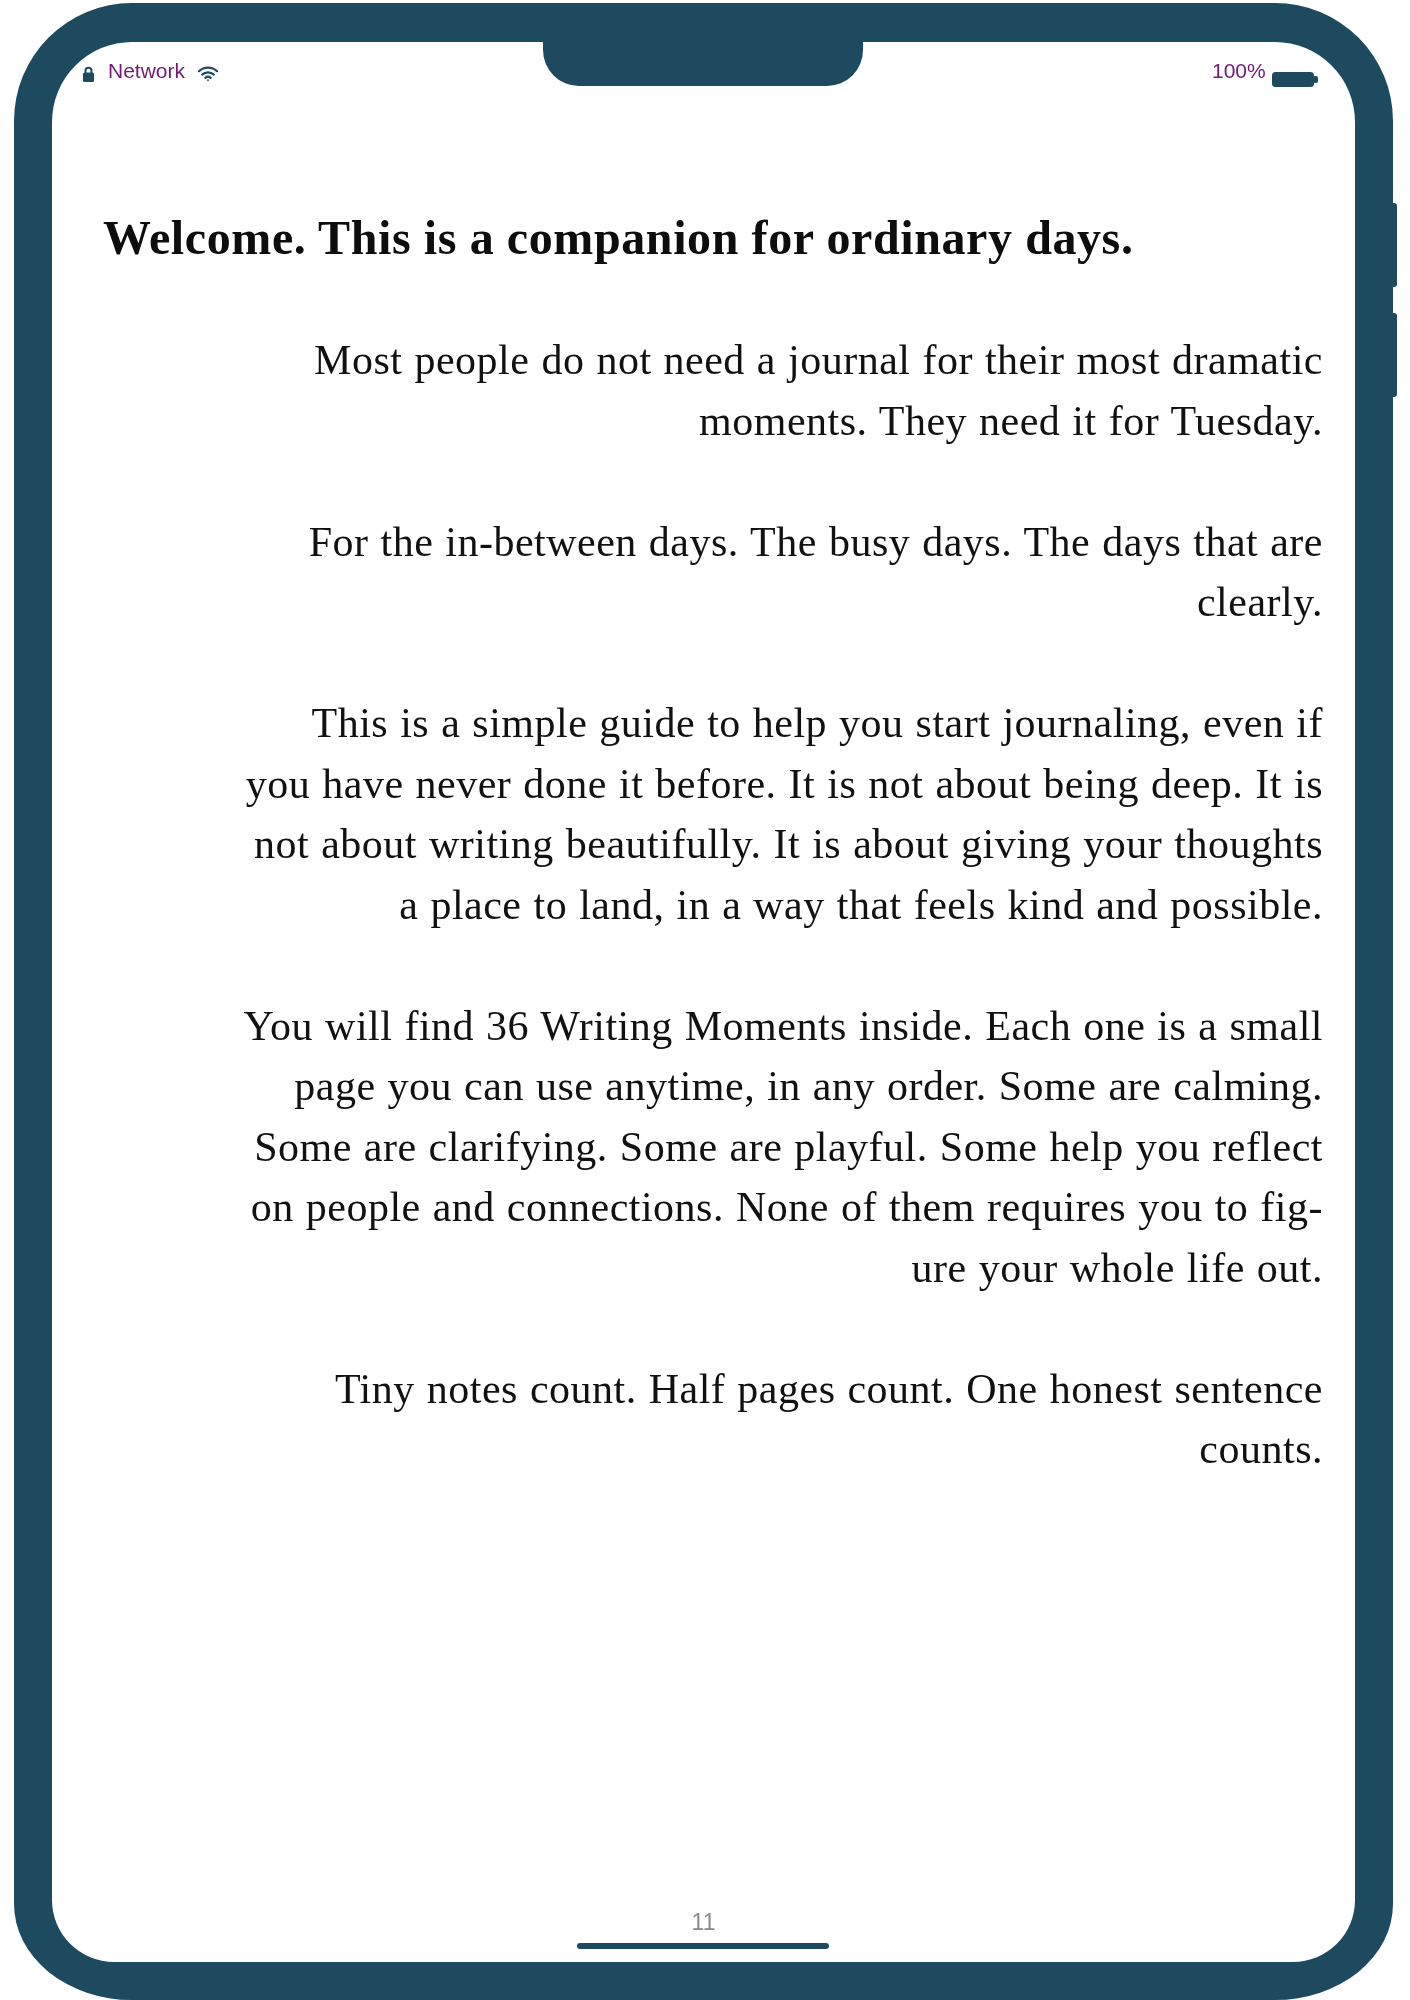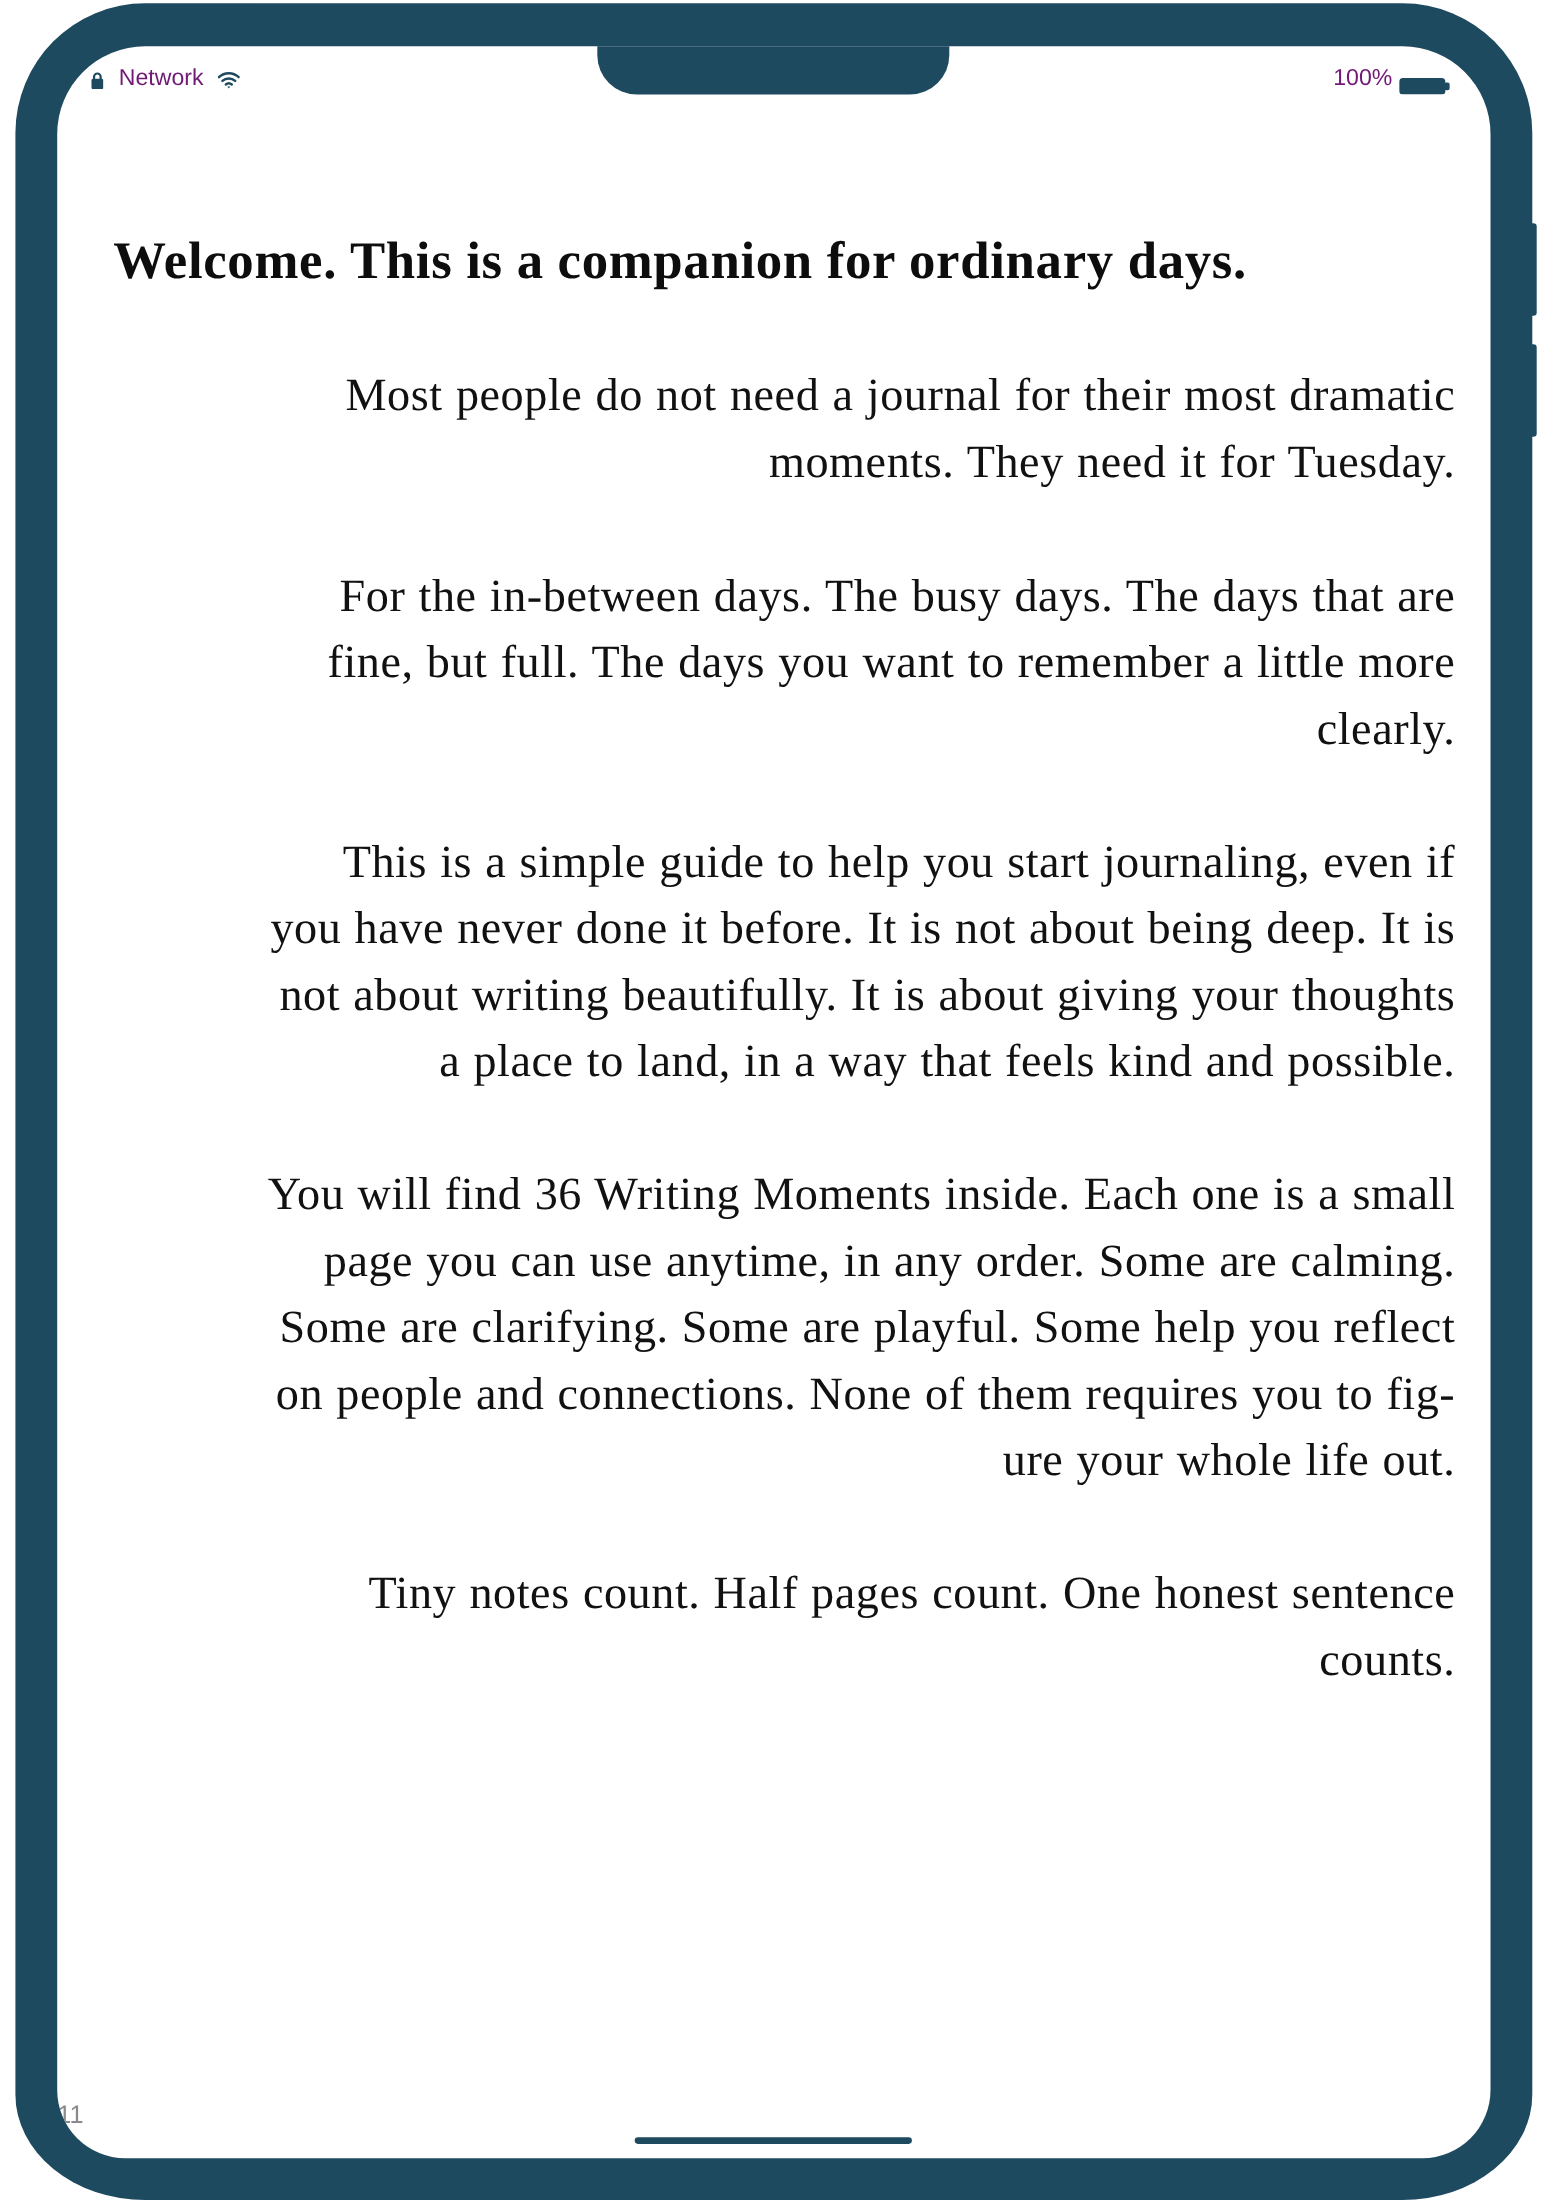--- a/index.html
+++ b/index.html
@@ -137,20 +137,21 @@
   }
   .para .line {
     display: block;
     white-space: nowrap;
   }
   .page-number {
     position: absolute;
     left: 0;
     width: 100%;
     top: 1866px;
+    text-align: center;
     font-family: "Liberation Sans", sans-serif;
     font-size: 23px;
     color: #8a8a8a;
     line-height: 28px;
   }
   .home-indicator {
     position: absolute;
     left: 525px;
     top: 1901px;
     width: 252px;
@@ -202,21 +203,20 @@
   <div class="content">
     <h1 class="title">Welcome. This is a companion for ordinary days.</h1>
 
     <div class="body-text">
       <p class="para">
         <span class="line">Most people do not need a journal for their most dramatic</span>
         <span class="line">moments. They need it for Tuesday.</span>
       </p>
       <p class="para">
         <span class="line">For the in-between days. The busy days. The days that are</span>
-        <span class="line">fine, but full. The days you want to remember a little more</span>
         <span class="line">clearly.</span>
       </p>
       <p class="para">
         <span class="line">This is a simple guide to help you start journaling, even if</span>
         <span class="line">you have never done it before. It is not about being deep. It is</span>
         <span class="line">not about writing beautifully. It is about giving your thoughts</span>
         <span class="line">a place to land, in a way that feels kind and possible.</span>
       </p>
       <p class="para">
         <span class="line">You will find 36 Writing Moments inside. Each one is a small</span>

